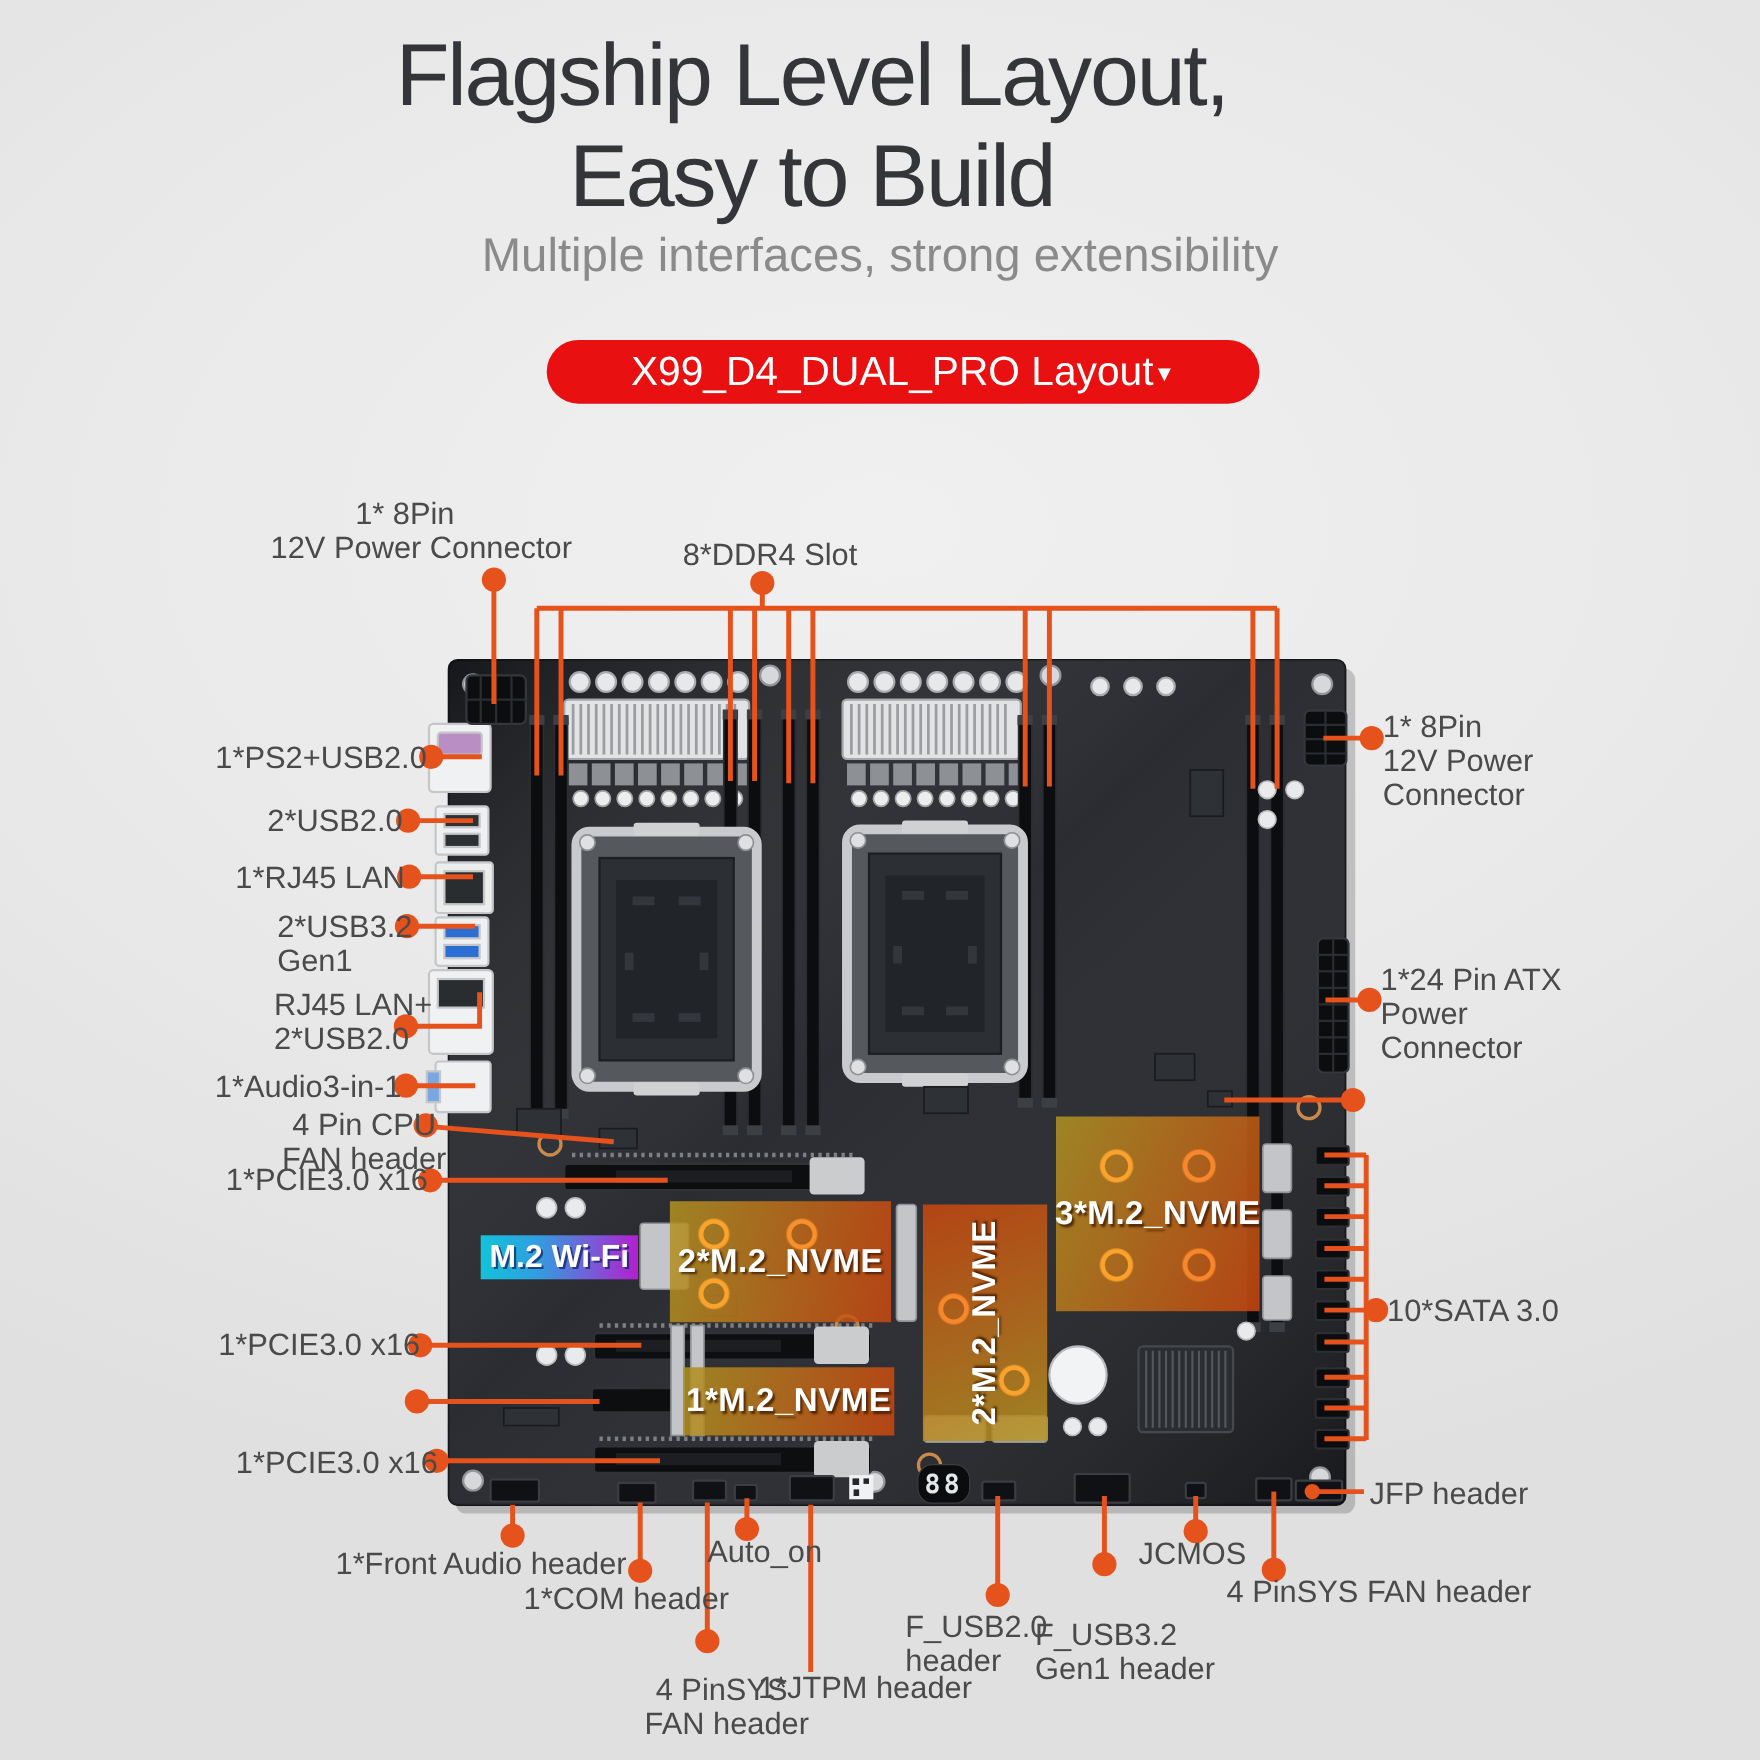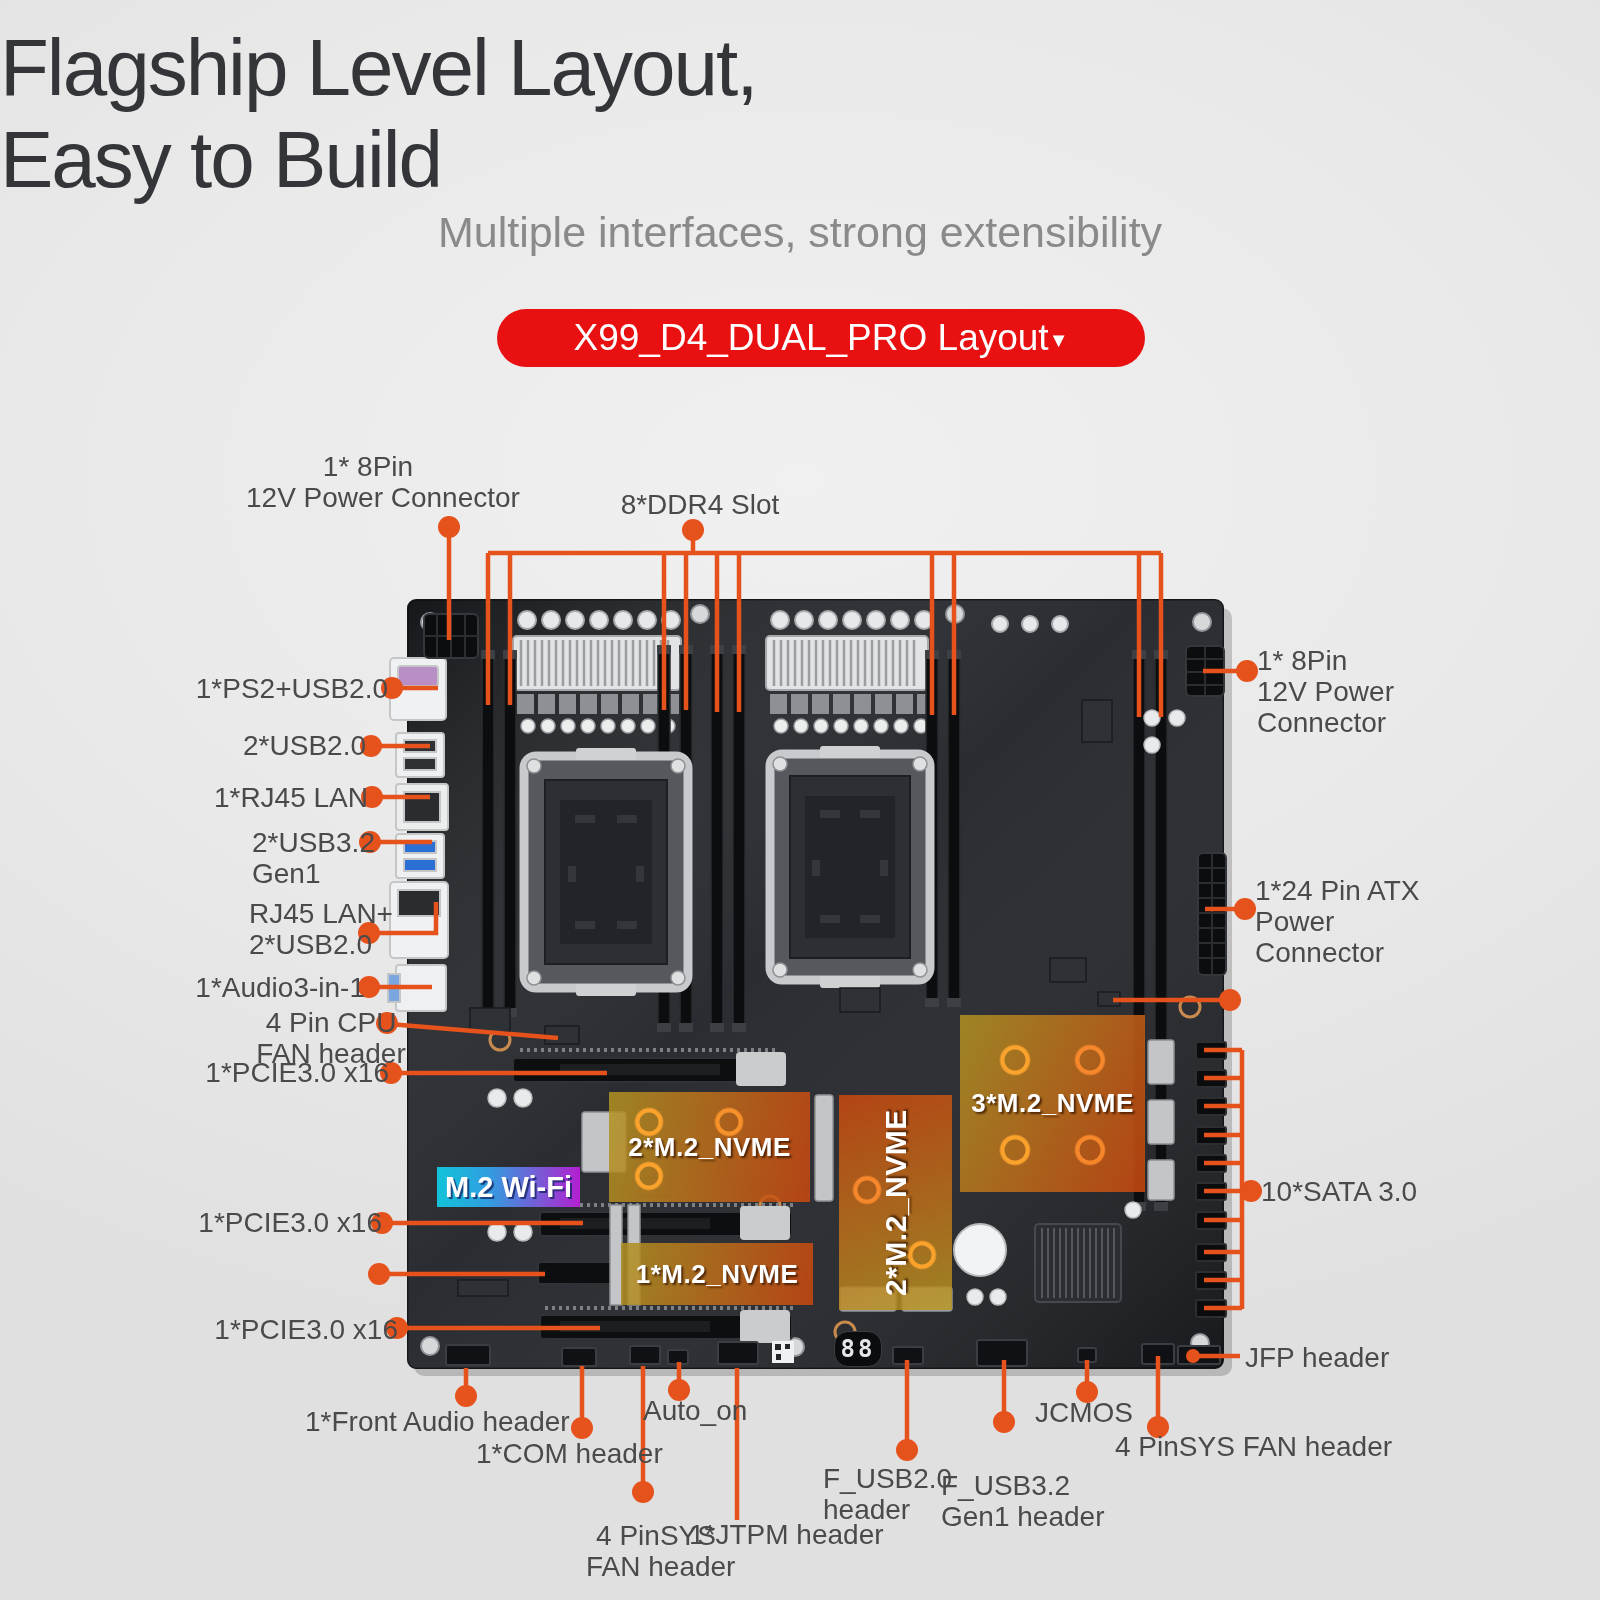--- a/index.html
+++ b/index.html
@@ -1,37 +1,37 @@
 <!DOCTYPE html>
 <html><head>
 <meta charset="utf-8">
 <style>
   html,body{margin:0;padding:0;background:#e9e9e9;}
   .stage{position:relative;width:1600px;height:1600px;overflow:hidden;
          font-family:"Liberation Sans",sans-serif;
          background:radial-gradient(ellipse 1400px 900px at 50% 30%, #f0f0f0 0%, #e9e9e9 55%, #e0e0e0 100%);}
-  .title{position:absolute;left:0;top:22px;width:1476px;
+  .title{position:absolute;left:0;top:22px;width:1476px;text-align:center;
          font-size:80px;line-height:92px;font-weight:500;color:#333538;letter-spacing:-2px;z-index:3;}
   .subtitle{position:absolute;left:0;top:208px;width:1600px;text-align:center;
          font-size:43px;color:#8a8a8a;z-index:3;}
   .pill{position:absolute;left:497px;top:309px;width:648px;height:58px;border-radius:29px;
         background:#e81010;display:flex;align-items:center;justify-content:center;
         color:#fff;font-size:37px;z-index:3;cursor:pointer;}
   .pill .tri{font-size:20px;line-height:1;padding-top:4px;}
   .lbl{position:absolute;font-size:28px;line-height:31px;color:#4a4a4a;white-space:nowrap;z-index:4;}
   .ta-r{text-align:right}.ta-c{text-align:center}
   svg.board{position:absolute;left:0;top:0;z-index:1;}
   .m2box{position:absolute;display:flex;align-items:center;justify-content:center;z-index:2;
-         color:#fff;font-weight:bold;font-size:26px;letter-spacing:.5px;
+         color:#fff;font-weight:bold;font-size:30px;letter-spacing:.5px;
          text-shadow:2px 2px 2px rgba(60,25,0,.8);}
   .m2vert{writing-mode:vertical-rl;transform:rotate(180deg);font-size:30px;}
   .wifi{position:absolute;left:437px;top:1123px;width:143px;height:40px;z-index:2;
         display:flex;align-items:center;justify-content:center;color:#fff;font-weight:bold;font-size:29px;
         text-shadow:2px 2px 0 rgba(20,35,100,.75);
-        background:linear-gradient(90deg,#12c3d9,#2f9fe0 35%,#7a59d6 72%,#b31fd0);margin-top:44px;}
+        background:linear-gradient(90deg,#12c3d9,#2f9fe0 35%,#7a59d6 72%,#b31fd0);}
   .sevenseg{position:absolute;left:834px;top:1331px;width:46px;height:34px;z-index:2;
         background:#0b0c0d;border:1px solid #3a3d42;border-radius:14px;
         display:flex;align-items:center;justify-content:center;
         font-family:"DejaVu Sans Mono",monospace;font-weight:bold;font-size:24px;letter-spacing:3px;color:#e4e7ea;}
 </style>
 </head>
 <body>
 
 <div class="stage">
 

